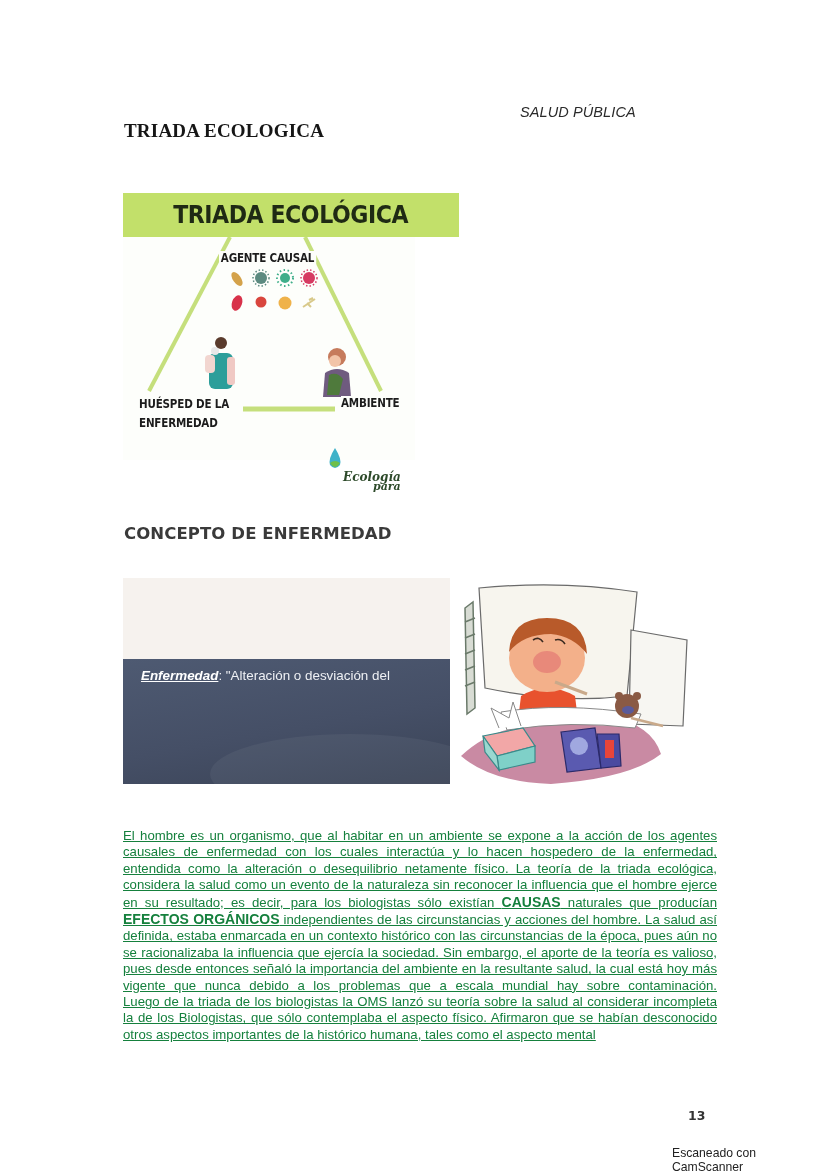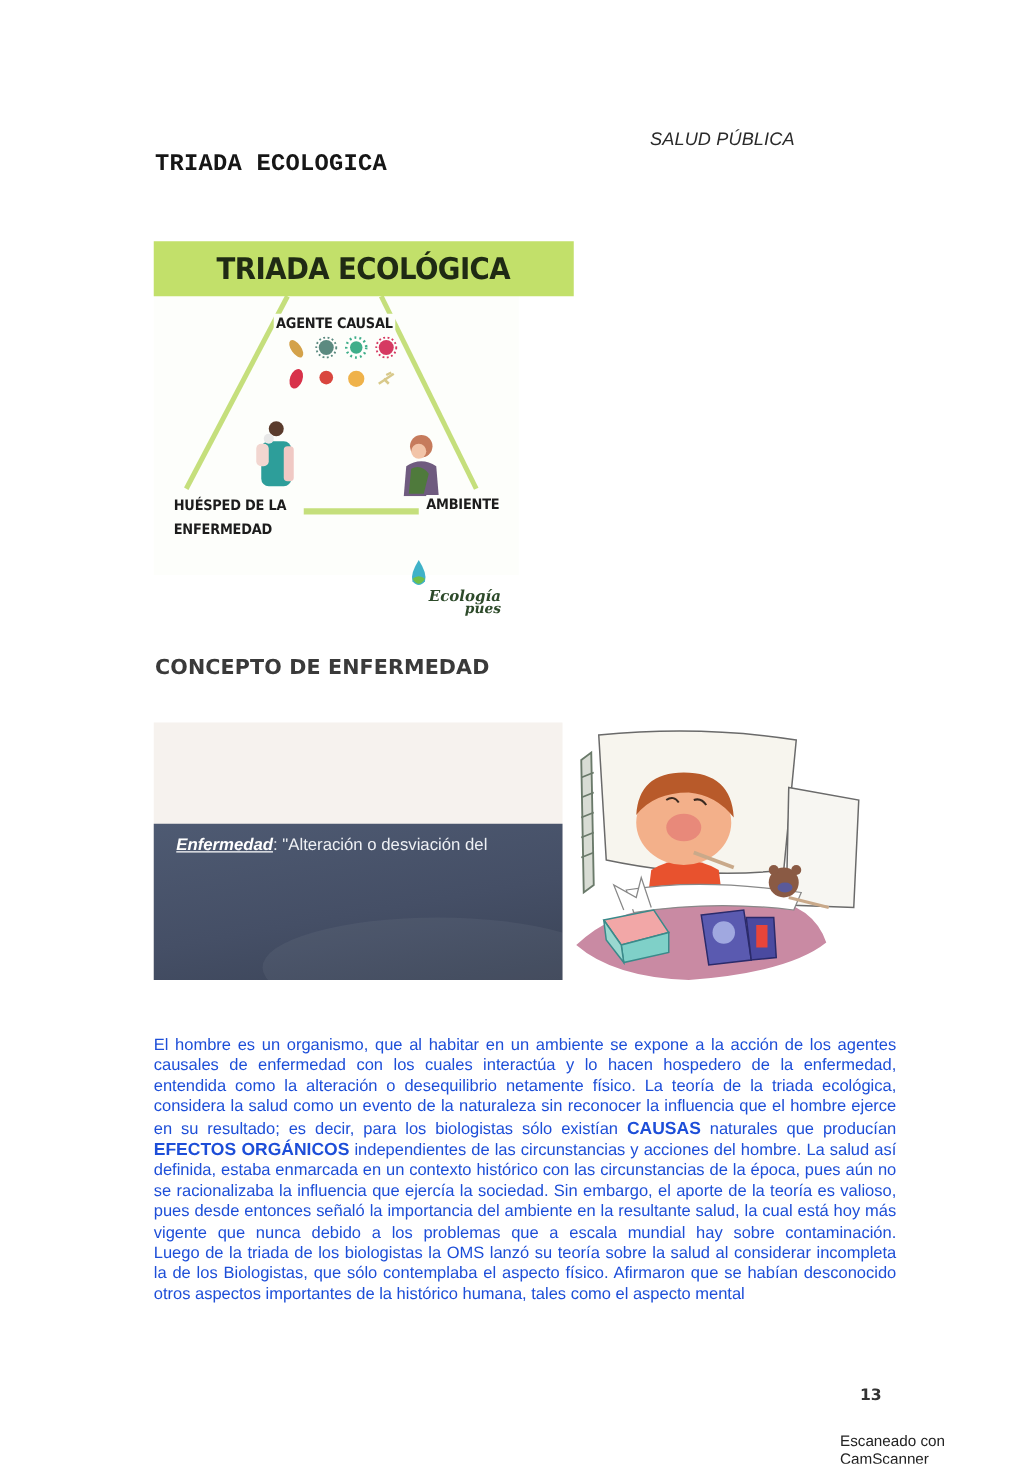--- a/index.html
+++ b/index.html
@@ -9,21 +9,21 @@
     .running-header {
       position: absolute; top: 104px; left: 202px; width: 440px;
       font-family: "Liberation Sans", sans-serif; font-style: italic;
       font-size: 14.5px; color: #2a2a2a; letter-spacing: 0.1px;
       white-space: nowrap;
     }
     .running-header .right { position: absolute; left: 318px; }
 
     .section-title-1 {
       position: absolute; top: 120px; left: 124px;
-      font-family: Liberation Mono, monospace; font-weight: bold;
+      font-family: Liberation Serif, serif; font-weight: bold;
       font-size: 19px; color: #161616; letter-spacing: 0.2px;
     }
 
     
     .triada {
       position: absolute; left: 123px; top: 193px; width: 292px; height: 267px;
       background: #fdfefb;
     }
     .triada-banner {
       position: absolute; left: 0; top: 0; width: 336px; height: 44px;
@@ -81,21 +81,21 @@
     .def-text .indent { padding-left: 14px; display: block; }
     .def-text .term { font-style: italic; font-weight: bold; text-decoration: underline; color: #ffffff; }
 
     
     .sick-child { position: absolute; left: 451px; top: 578px; width: 240px; height: 210px; }
 
     
     .body-text {
       position: absolute; left: 123px; top: 828px; width: 594px;
       font-family: "Liberation Sans", sans-serif; font-size: 13.2px; line-height: 16.4px;
-      color: #1d4ed8; text-align: justify;
+      color: #15803d; text-align: justify; text-decoration: underline;
     }
     .body-text p { text-align: justify; text-align-last: justify; }
     .body-text p.last { text-align-last: left; }
     .body-text b { font-weight: bold; font-size: 14px; }
 
     .page-number {
       position: absolute; top: 1108px; left: 688px;
       font-family: "DejaVu Sans", sans-serif; font-weight: bold; font-size: 12.5px; color: #333;
     }
     .scanner-mark {
@@ -158,21 +158,21 @@
   </div>
   <div class="tri-label lbl-ambiente">AMBIENTE</div>
 
   <div class="eco-logo">
     <svg width="16" height="24" viewBox="0 0 16 24">
       <path d="M8 1 Q15 12 13 18 Q8 24 3 18 Q1 12 8 1 Z" fill="#3fb2c8"></path>
       <path d="M3 16 Q8 12 13 16 Q8 24 3 16 Z" fill="#6fbf4a"></path>
     </svg>
     <div class="txt">
       <span>Ecología</span>
-      <small>pues</small>
+      <small>para</small>
     </div>
   </div>
 </div>
 
 <div class="section-title-2">CONCEPTO DE ENFERMEDAD</div>
 
 <div class="def-slide">
   <div class="def-box">
     <div class="def-text">
       <span class="term">Enfermedad</span><span>: </span><span>"Alteración o desviación del</span>

